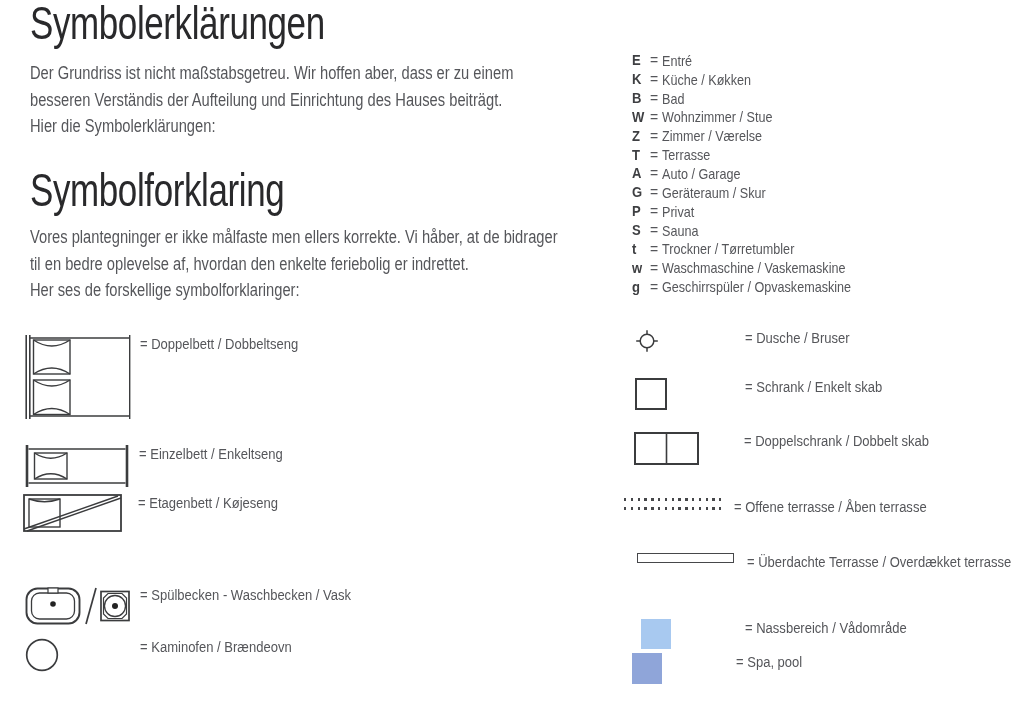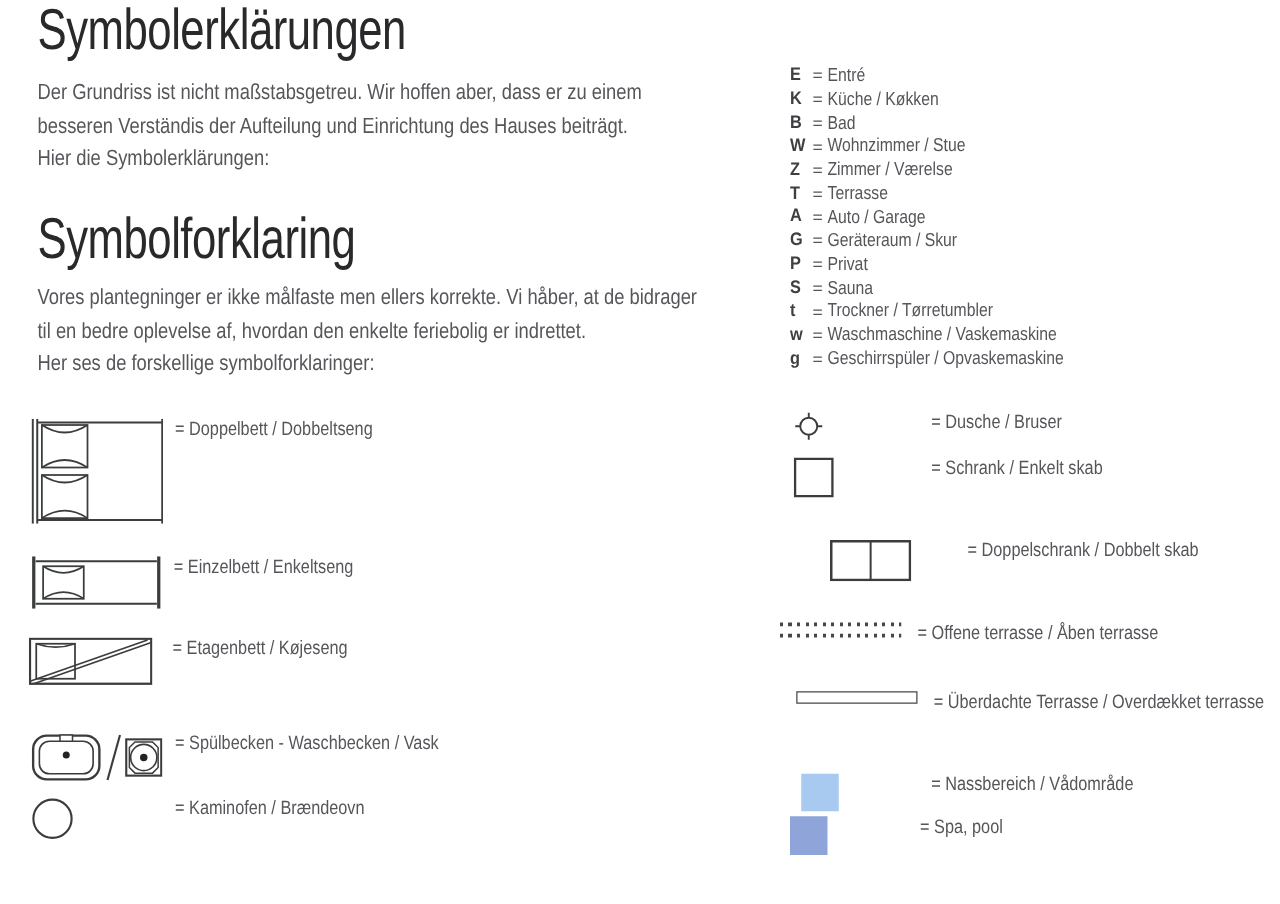--- a/index.html
+++ b/index.html
@@ -153,21 +153,21 @@
     </g>
     <g class="stroke" stroke-width="1.4">
       <rect x="10.5" y="8" width="32.5" height="26"></rect>
       <path d="M10.5,8 Q26.8,18.5 43,8"></path>
       <path d="M10.5,34 Q26.8,23.5 43,34"></path>
     </g>
   </svg>
   <span class="sym-label cond" style="margin-left:9px">= Einzelbett / Enkeltseng</span>
 </div>
 
-<div class="lrow" style="left:23px;top:510px;height:38px">
+<div class="lrow" style="left:23px;top:494px;height:38px">
   <svg class="glyph" width="99" height="38" viewBox="0 0 99 38">
     <rect class="stroke" x="1" y="1" width="97" height="36" stroke-width="1.8"></rect>
     <g class="stroke" stroke-width="1.4">
       <line x1="1" y1="35" x2="95" y2="2"></line>
       <line x1="4" y1="37" x2="98" y2="4"></line>
       <rect x="6" y="5" width="31" height="28"></rect>
       <path d="M6,5 Q21.5,10.5 37,5"></path>
     </g>
   </svg>
   <span class="sym-label cond" style="margin-left:16px">= Etagenbett / Køjeseng</span>
@@ -201,28 +201,28 @@
       <circle cx="12" cy="12" r="6.8"></circle>
       <line x1="12" y1="1.2" x2="12" y2="5.2"></line>
       <line x1="12" y1="18.8" x2="12" y2="22.8"></line>
       <line x1="1.2" y1="12" x2="5.2" y2="12"></line>
       <line x1="18.8" y1="12" x2="22.8" y2="12"></line>
     </g>
   </svg>
   <span class="sym-label cond" style="margin-left:86px">= Dusche / Bruser</span>
 </div>
 
-<div class="lrow" style="left:635px;top:366px;height:32px">
+<div class="lrow" style="left:635px;top:378px;height:32px">
   <svg class="glyph" width="32" height="32" viewBox="0 0 32 32">
     <rect class="stroke" x="1" y="1" width="30" height="30" stroke-width="2"></rect>
   </svg>
   <span class="sym-label cond" style="margin-left:78px">= Schrank / Enkelt skab</span>
 </div>
 
-<div class="lrow" style="left:664px;top:432px;height:33px">
+<div class="lrow" style="left:634px;top:432px;height:33px">
   <svg class="glyph" width="65" height="33" viewBox="0 0 65 33">
     <rect class="stroke" x="1" y="1" width="63" height="31" stroke-width="2"></rect>
     <line class="stroke" x1="32.5" y1="1" x2="32.5" y2="32" stroke-width="1.6"></line>
   </svg>
   <span class="sym-label cond" style="margin-left:45px">= Doppelschrank / Dobbelt skab</span>
 </div>
 
 <div class="lrow" style="left:624px;top:498px;height:13px">
   <div class="dots">
     <div class="dotrow"></div>

